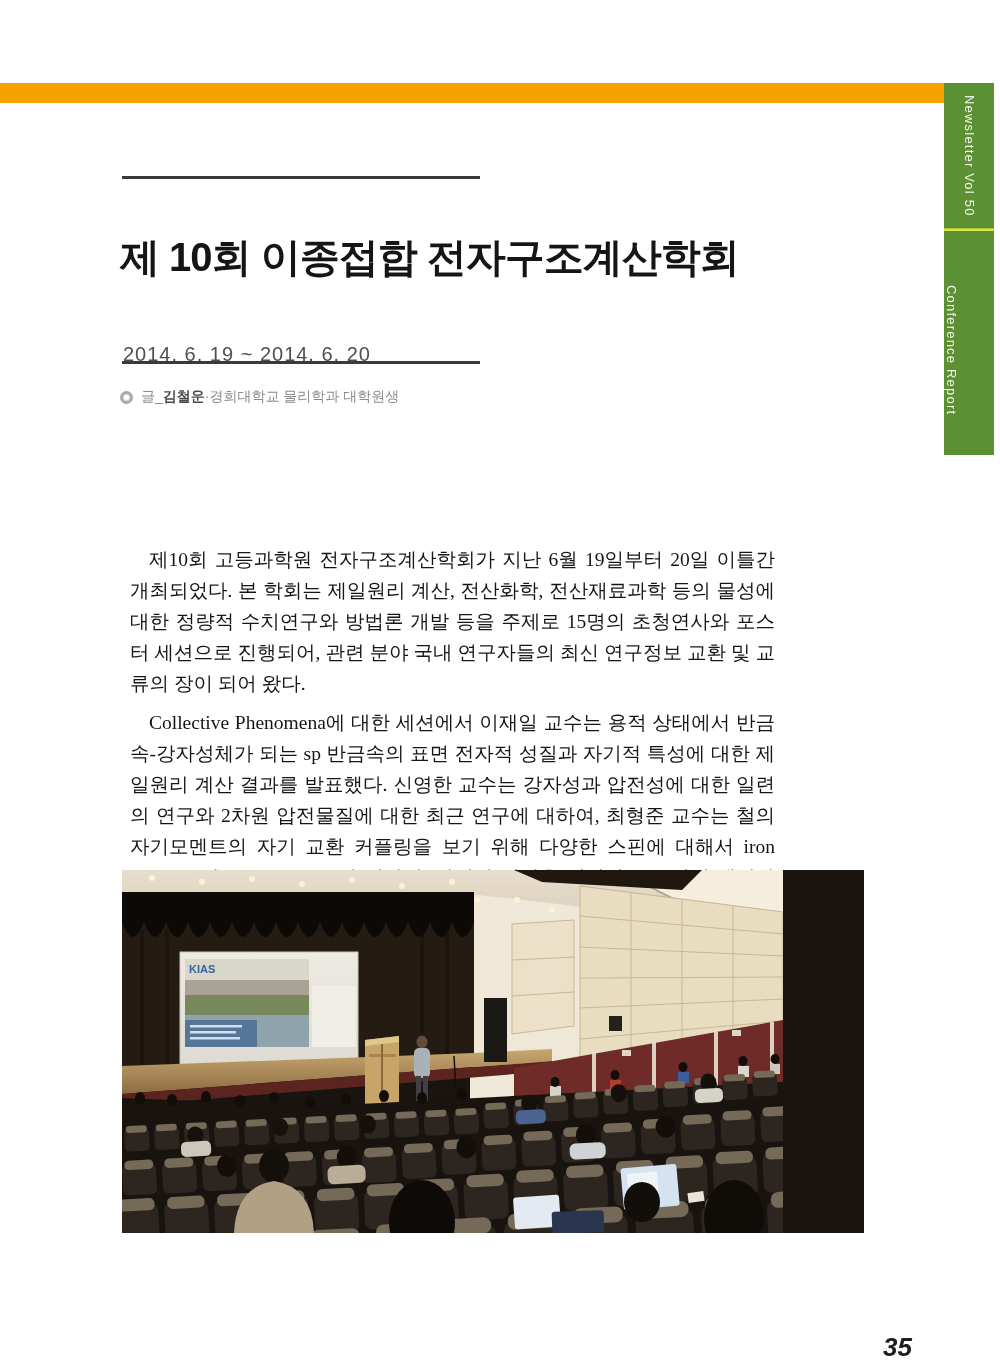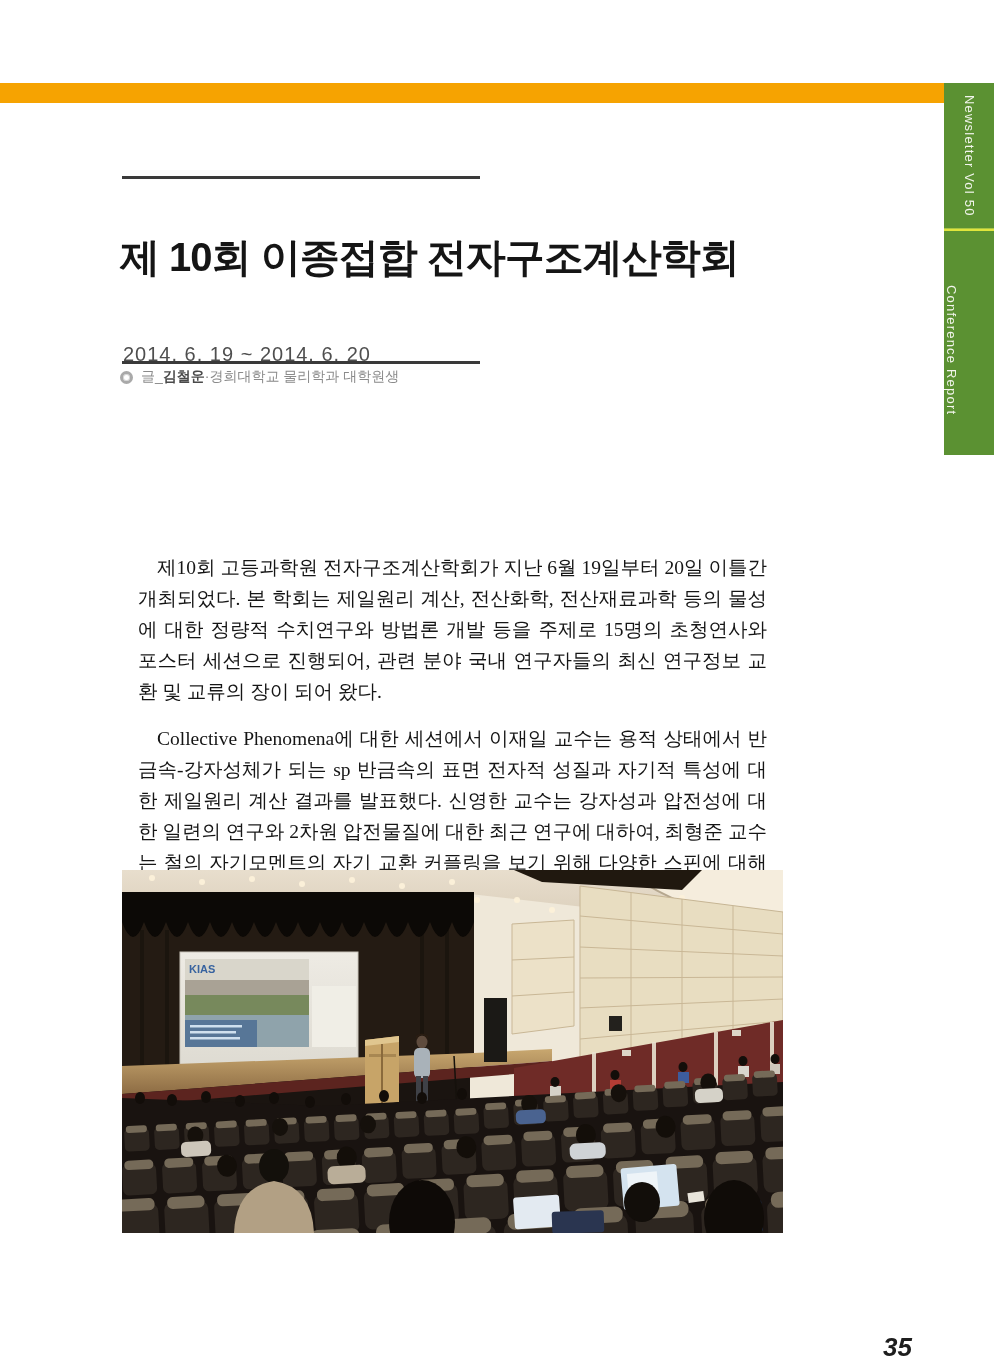--- a/index.html
+++ b/index.html
@@ -22,34 +22,34 @@
   
   .rule{position:absolute;left:122px;width:358px;height:3px;background:#3a3a3a;}
   .rule-top{top:176px;}
   .rule-mid{top:361px;}
 
   .title{position:absolute;left:120px;top:230px;margin:0;width:720px;
          font-size:40px;font-weight:bold;color:#151515;letter-spacing:-1px;white-space:nowrap;}
   .date{position:absolute;left:123px;top:299px;font-size:20px;color:#4f4f4f;letter-spacing:1px;margin-top:44px;}
 
   
-  .byline{position:absolute;left:120px;top:368px;display:flex;align-items:center;gap:8px;
+  .byline{position:absolute;left:120px;top:388px;display:flex;align-items:center;gap:8px;
           font-size:14px;color:#8a8a8a;}
   .byline-icon{width:7px;height:7px;border:3px solid #a9a9a9;border-radius:50%;
                background:#ffffff;box-shadow:inset 0 0 0 1px #d8d8d8;display:inline-block;}
   .byline .name{font-weight:bold;color:#4a4a4a;}
 
   
   .article{position:absolute;left:122px;top:536px;width:661px;
            font-family:"Liberation Serif","DejaVu Serif",serif;
            font-size:19.5px;line-height:31px;color:#151515;text-align:justify;}
-  .article p{margin:16px;text-indent:19px;}
-
-  
-  .photo{position:absolute;left:122px;top:870px;width:661px;height:363px;margin:0;
+  .article p{margin:8px;text-indent:19px;}
+
+  
+  .photo{position:absolute;left:122px;top:870px;width:742px;height:363px;margin:0;
          overflow:hidden;background:#1a1410;}
   .photo svg{display:block;}
 
   .page-number{position:absolute;left:883px;top:1332px;font-size:26px;font-weight:bold;color:#1e1e1e;font-style:italic;}
 </style>
 </head>
 <body>
 
 <div class="page">
 

